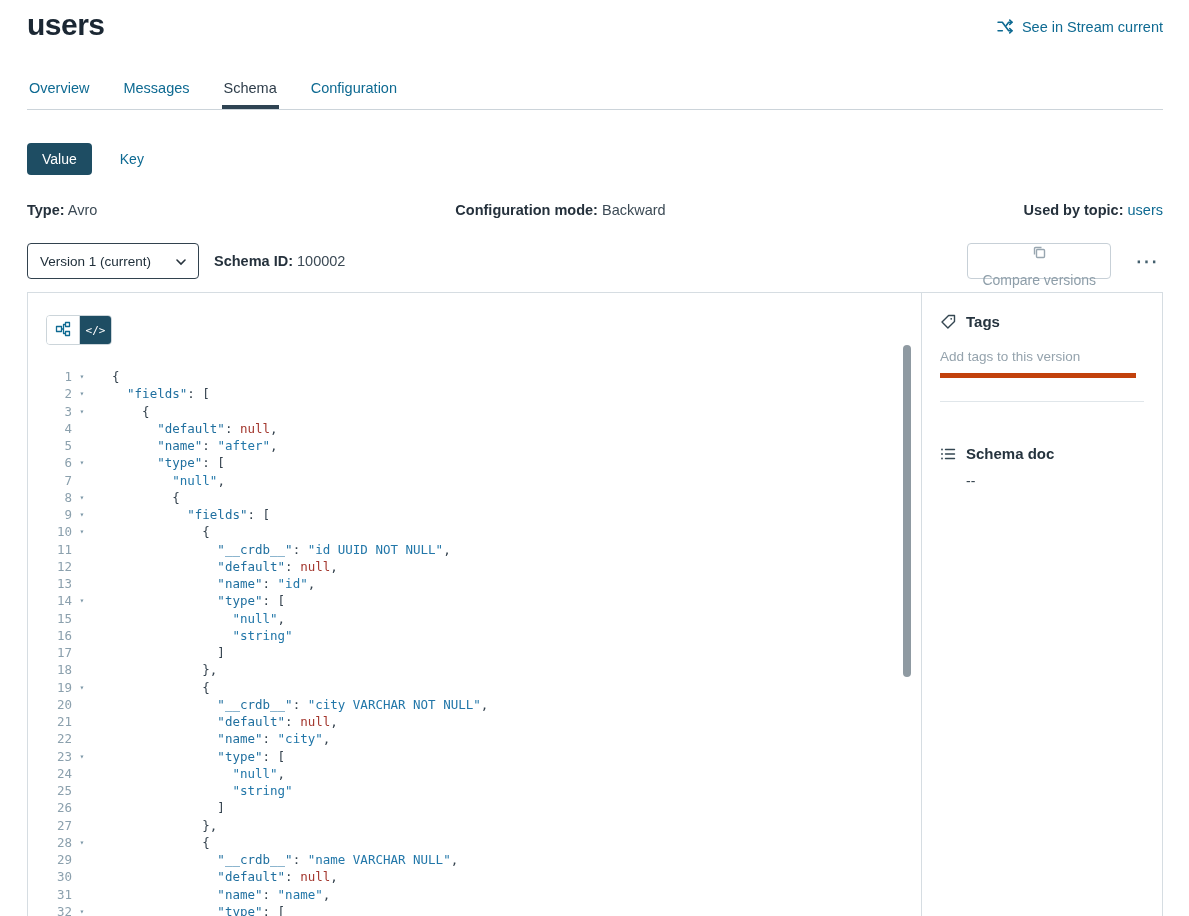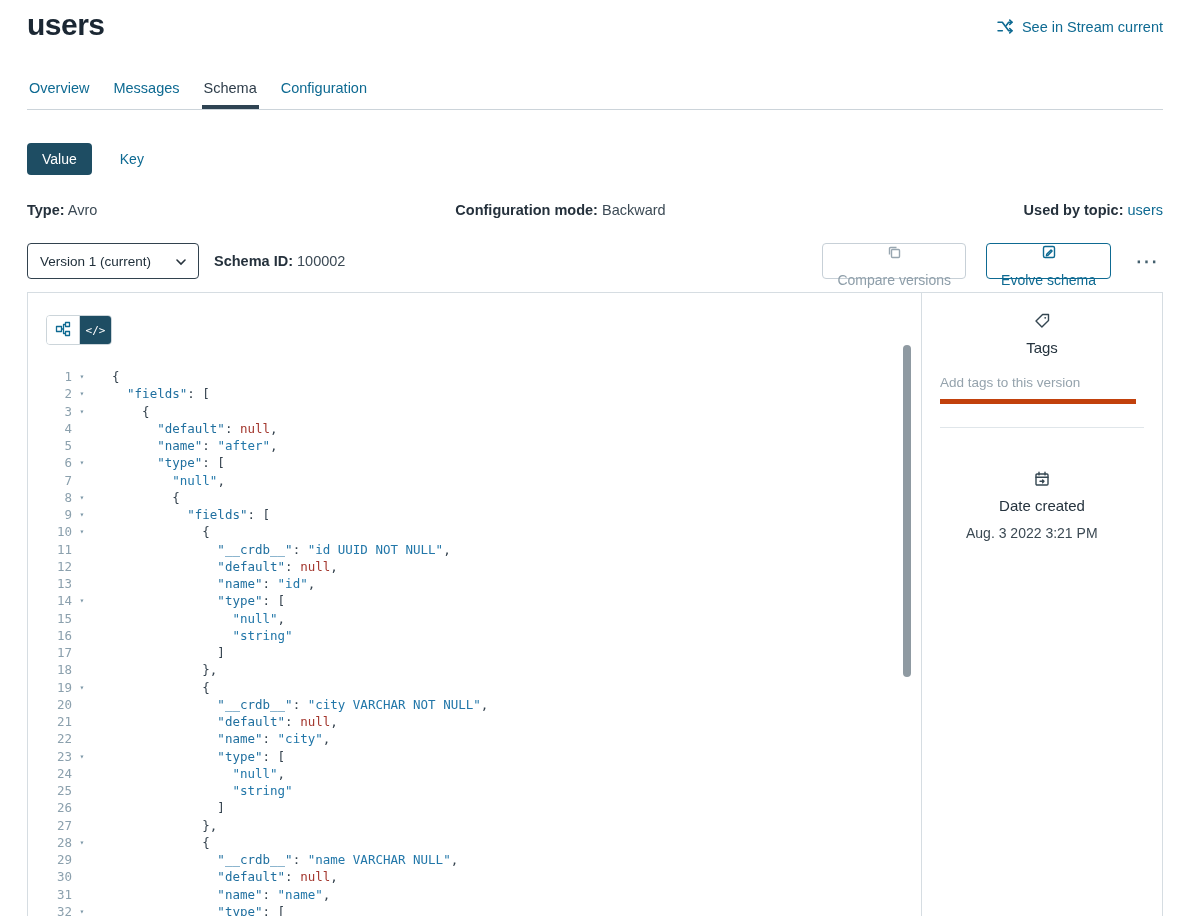--- a/index.html
+++ b/index.html
@@ -15,21 +15,21 @@
   }
   .page{padding:0 26px 0 27px;}
 
   
   .top{display:flex;justify-content:space-between;align-items:flex-start;padding-top:8px;}
   .page-title{font-size:30px;font-weight:700;color:#1b2733;margin:0;letter-spacing:-0.5px;}
   .lineage{display:flex;align-items:center;gap:8px;color:var(--link);font-size:14.5px;font-weight:500;margin-top:10px;cursor:pointer;text-decoration:none;}
   .lineage svg{display:block;}
 
   
-  .tabs{display:flex;gap:20px;margin-top:32px;border-bottom:1px solid #ccd4da;}
+  .tabs{display:flex;gap:30px;margin-top:32px;border-bottom:1px solid #ccd4da;}
   .tab{font-size:14.5px;color:var(--link);padding:6px 2px 13px;cursor:pointer;}
   .tab.active{color:#2e3d4a;padding-bottom:9px;border-bottom:4px solid var(--active-tab);font-weight:500;}
 
   
   .toggle-row{margin-top:33px;display:flex;align-items:center;gap:26px;}
   .toggle-value{background:var(--dark-button);color:#fff;border:none;border-radius:4px;padding:8px 15px;font-size:14px;font-family:inherit;cursor:pointer;}
   .toggle-key{background:none;border:none;color:var(--link);font-size:14px;font-family:inherit;padding:8px 2px;cursor:pointer;}
 
   
   .meta-row{margin-top:27px;font-size:14.5px;display:flex;gap:22px;color:#3c4a55;justify-content:space-between;}
@@ -63,21 +63,21 @@
   .tk-k{color:var(--code-key);}
   .tk-s{color:var(--code-string);}
   .tk-u{color:var(--code-null);}
   .tk-p{color:var(--code-punct);}
 
   .vscroll{position:absolute;top:52px;right:10px;bottom:4px;width:8px;}
   .vthumb{width:8px;height:332px;background:#8f9aa2;border-radius:4px;cursor:pointer;}
 
   
   .sidebar{width:240px;flex:none;padding:20px 18px 0 18px;}
-  .side-h{display:flex;align-items:center;gap:10px;font-size:15px;font-weight:400;color:#25333e;flex-direction:column;}
+  .side-h{display:flex;align-items:center;gap:10px;font-size:15px;font-weight:700;color:#25333e;}
   .side-h svg{display:block;flex:none;}
   .tags-input{margin-top:17px;width:196px;border:none;border-bottom:5px solid #c2410c;font-size:13.5px;font-family:inherit;padding:2px 0 9px 0;color:#b91c1c;outline:none;background:transparent;}
   .tags-input::placeholder{color:#95a3ad;}
   .side-divider{border:none;border-top:1px solid #e0e6ea;margin:23px 0 0 0;}
   .side-section{margin-top:43px;}
   .side-value{margin:11px 0 0 26px;font-size:14px;color:#3b4953;}
 </style>
 </head>
 <body>
 
@@ -130,29 +130,20 @@
     <div class="right-controls">
       <button class="btn btn-compare">
         <span>
           <svg width="16" height="16" viewBox="0 0 16 16" fill="none" stroke="#98a6b0" stroke-width="1.4" stroke-linejoin="round">
               <rect x="5.5" y="5.5" width="8" height="8" rx="1"></rect>
               <path d="M10.5 3.5h-6a1 1 0 0 0-1 1v6"></path>
             </svg>
         </span>
         <span>Compare versions</span>
       </button>
-      <button class="btn btn-evolve">
-        <span>
-          <svg width="16" height="16" viewBox="0 0 16 16" fill="none" stroke="#0e6a92" stroke-width="1.4" stroke-linecap="round" stroke-linejoin="round">
-              <rect x="2.5" y="2.5" width="11" height="11" rx="1.5"></rect>
-              <path d="M5.7 10.3l4.3-4.3 1.1 1.1-4.3 4.3-1.4.3z"></path>
-            </svg>
-        </span>
-        <span>Evolve schema</span>
-      </button>
       <button class="overflow-btn">⋯</button>
     </div>
   </div>
 
   <div class="panel">
 
     <div class="code-pane">
       <div class="editor-toolbar">
         <button class="tbtn">
           <span>
@@ -180,30 +171,31 @@
           <svg width="16" height="16" viewBox="0 0 16 16" fill="none" stroke="#354752" stroke-width="1.4" stroke-linejoin="round">
               <path d="M8.6 1.5h5.9v5.9L7.9 14 2 8.1z"></path>
               <circle cx="11.2" cy="4.8" r="0.9" fill="#354752" stroke="none"></circle>
             </svg>
         </span>
         <span>Tags</span>
       </div>
       <input class="tags-input" type="text" placeholder="Add tags to this version" style="">
       <hr class="side-divider">
 
-
       <div class="side-section">
         <div class="side-h">
           <span>
-            <svg width="16" height="16" viewBox="0 0 16 16" fill="none" stroke="#354752" stroke-width="1.4" stroke-linecap="round" stroke-linejoin="round">
-                <rect x="2" y="3" width="12" height="11" rx="1"></rect>
-                <path d="M2 6.2h12M5 1.3v2.6M11 1.3v2.6"></path>
-                <path d="M6 10.3h4M10 10.3 8.6 8.9M10 10.3l-1.4 1.4"></path>
+            <svg width="16" height="16" viewBox="0 0 16 16" fill="none" stroke="#354752" stroke-width="1.4" stroke-linecap="round">
+                <path d="M5.5 3.5h9M5.5 8h9M5.5 12.5h9"></path>
+                <circle cx="2" cy="3.5" r="0.9" fill="#354752" stroke="none"></circle>
+                <circle cx="2" cy="8" r="0.9" fill="#354752" stroke="none"></circle>
+                <circle cx="2" cy="12.5" r="0.9" fill="#354752" stroke="none"></circle>
               </svg>
           </span>
-          <span>Date created</span>
+          <span>Schema doc</span>
         </div>
-        <div class="side-value">Aug. 3 2022 3:21 PM</div>
-      </div>
+        <div class="side-value">--</div>
+      </div>
+
     </aside>
 
   </div>
 </div>
 
 </body></html>

